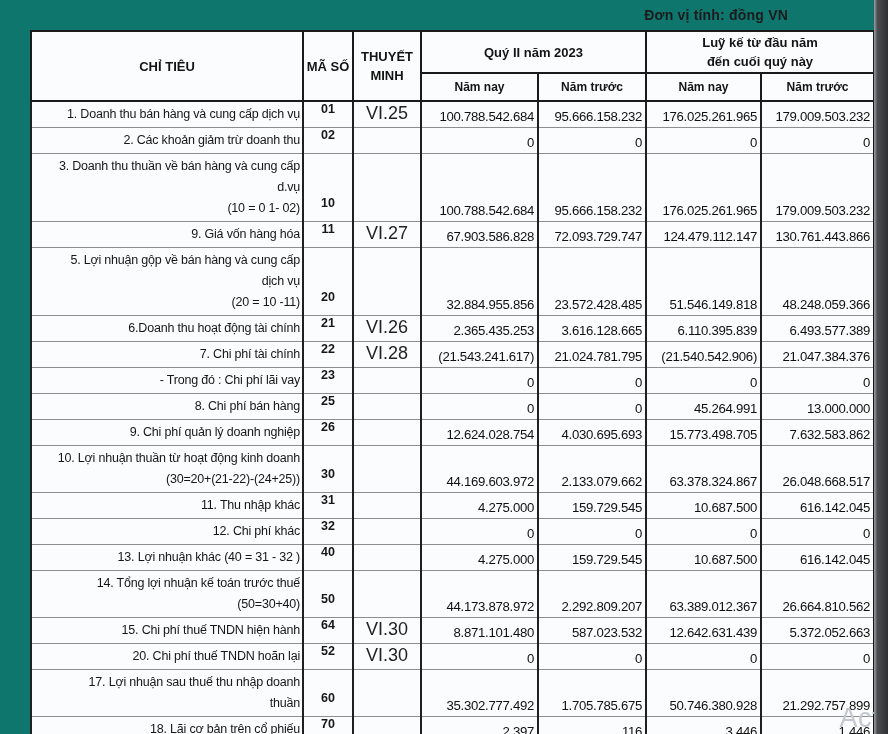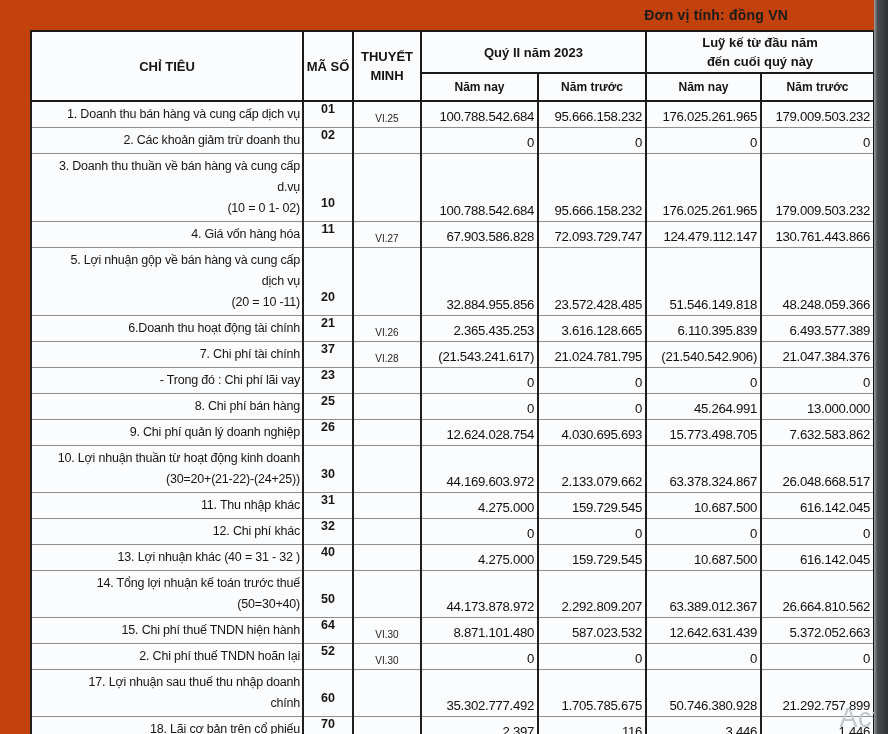--- a/index.html
+++ b/index.html
@@ -4,21 +4,21 @@
 <style>
   * { margin: 0; padding: 0; box-sizing: border-box; }
   html, body { width: 888px; height: 734px; }
   body {
     font-family: "Liberation Sans", sans-serif;
     background: #f5f6f8;
     position: relative;
     overflow: hidden;
     color: #161616;
   }
-  .page { position: absolute; inset: 0; background: #c2410c; }
+  .page { position: absolute; inset: 0; background: #0f766e; }
 
   .unit-label {
     position: absolute;
     top: 7px;
     right: 100px;
     font-size: 14px;
     font-weight: bold;
     color: #1b1b1b;
     letter-spacing: 0.2px;
   }
@@ -71,21 +71,21 @@
     text-align: center;
     font-weight: bold;
     vertical-align: bottom;
     padding-bottom: 11px;
     font-size: 12.5px;
   }
   td.note {
     text-align: center;
     vertical-align: bottom;
     padding-bottom: 3px;
-    font-size: 10px;
+    font-size: 18px;
     color: #222;
   }
   td.num {
     text-align: right;
     vertical-align: bottom;
     padding: 0 3px 3px 1px;
     font-size: 13.2px;
     letter-spacing: -0.3px;
     color: #101010;
     white-space: nowrap;
@@ -177,21 +177,21 @@
           </td>
           <td class="code">10</td>
           <td class="note"></td>
           <td class="num">100.788.542.684</td>
           <td class="num">95.666.158.232</td>
           <td class="num">176.025.261.965</td>
           <td class="num">179.009.503.232</td>
         </tr>
         <tr>
           <td class="lbl">
-            <div class="ln">4. Giá vốn hàng hóa</div>
+            <div class="ln">9. Giá vốn hàng hóa</div>
           </td>
           <td class="code">11</td>
           <td class="note">VI.27</td>
           <td class="num">67.903.586.828</td>
           <td class="num">72.093.729.747</td>
           <td class="num">124.479.112.147</td>
           <td class="num">130.761.443.866</td>
         </tr>
         <tr>
           <td class="lbl">
@@ -214,21 +214,21 @@
           <td class="note">VI.26</td>
           <td class="num">2.365.435.253</td>
           <td class="num">3.616.128.665</td>
           <td class="num">6.110.395.839</td>
           <td class="num">6.493.577.389</td>
         </tr>
         <tr>
           <td class="lbl">
             <div class="ln">7. Chi phí tài chính</div>
           </td>
-          <td class="code">37</td>
+          <td class="code">22</td>
           <td class="note">VI.28</td>
           <td class="num">(21.543.241.617)</td>
           <td class="num">21.024.781.795</td>
           <td class="num">(21.540.542.906)</td>
           <td class="num">21.047.384.376</td>
         </tr>
         <tr>
           <td class="lbl indent">
             <div class="ln">- Trong đó : Chi phí lãi vay</div>
           </td>
@@ -324,33 +324,33 @@
           </td>
           <td class="code">64</td>
           <td class="note">VI.30</td>
           <td class="num">8.871.101.480</td>
           <td class="num">587.023.532</td>
           <td class="num">12.642.631.439</td>
           <td class="num">5.372.052.663</td>
         </tr>
         <tr>
           <td class="lbl">
-            <div class="ln">2. Chi phí thuế TNDN hoãn lại</div>
+            <div class="ln">20. Chi phí thuế TNDN hoãn lại</div>
           </td>
           <td class="code">52</td>
           <td class="note">VI.30</td>
           <td class="num">0</td>
           <td class="num">0</td>
           <td class="num">0</td>
           <td class="num">0</td>
         </tr>
         <tr>
           <td class="lbl">
             <div class="ln">17. Lợi nhuận sau thuế thu nhập doanh</div>
-            <div class="ln">chính</div>
+            <div class="ln">thuần</div>
           </td>
           <td class="code">60</td>
           <td class="note"></td>
           <td class="num">35.302.777.492</td>
           <td class="num">1.705.785.675</td>
           <td class="num">50.746.380.928</td>
           <td class="num">21.292.757.899</td>
         </tr>
         <tr>
           <td class="lbl">

